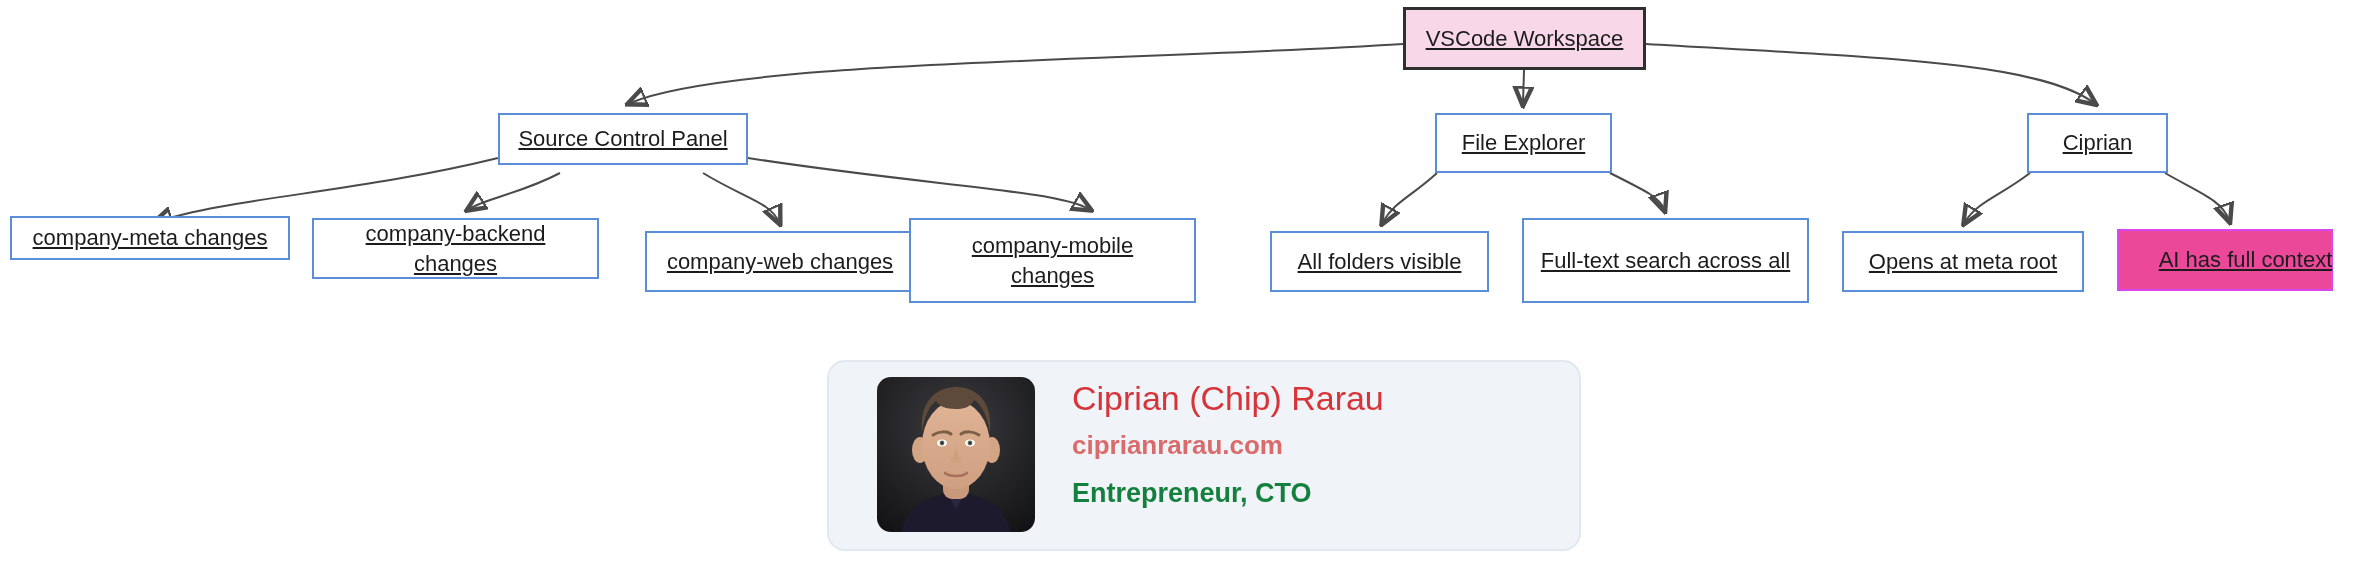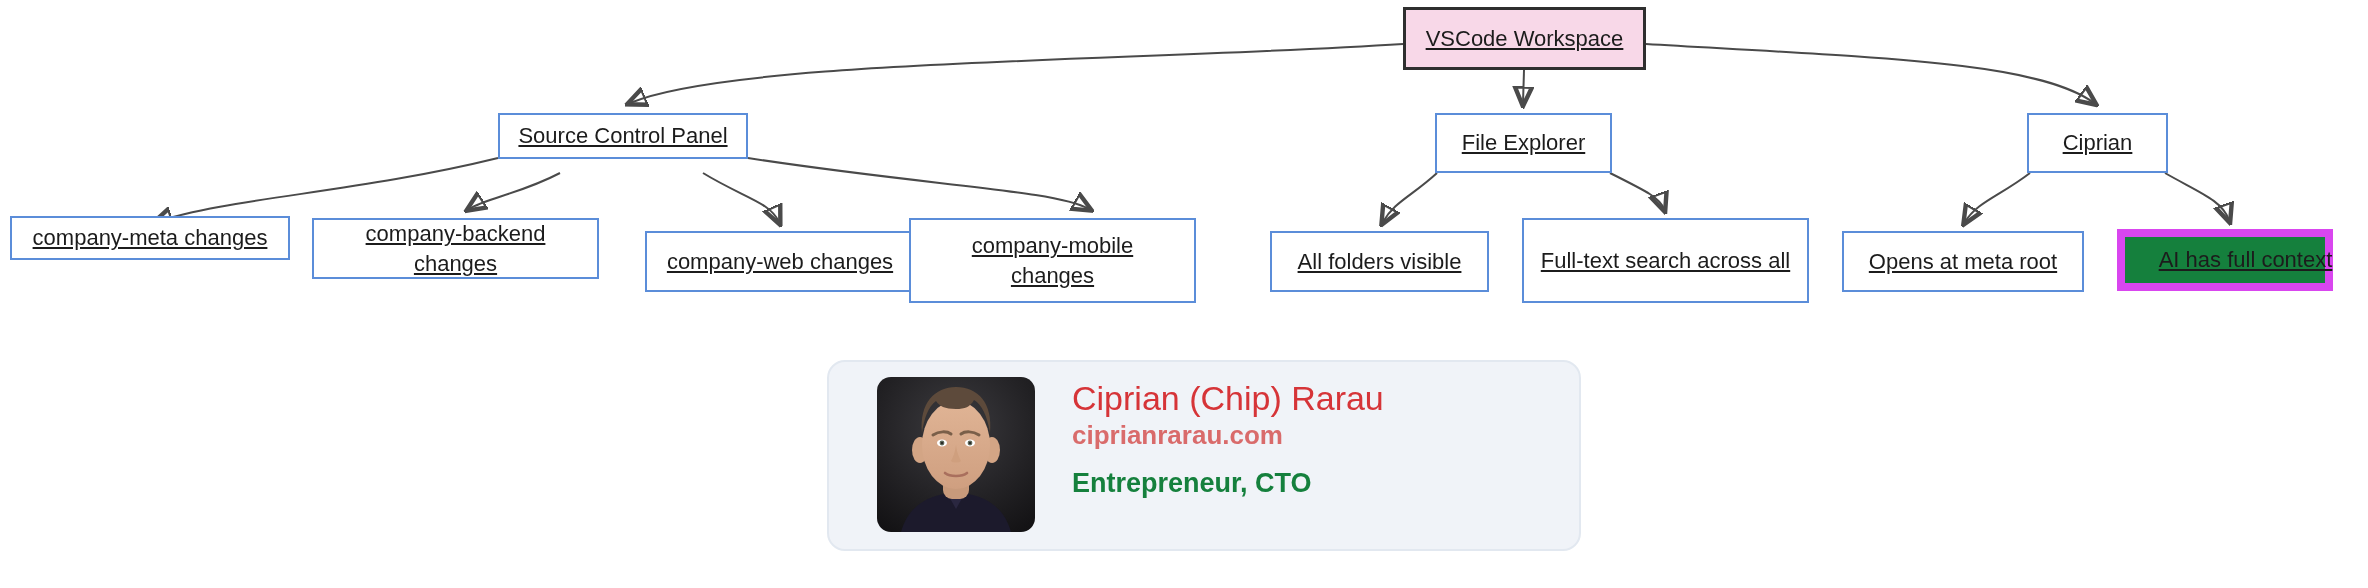--- a/index.html
+++ b/index.html
@@ -19,22 +19,22 @@
     line-height:1.32;
     text-decoration:underline;
   }
   .node .lbl{display:block;}
   .node.nowrap .lbl{white-space:nowrap;}
   .node.root{
     background:#f8d8e8;
     border:3px solid #2f2f2f;
   }
   .node.highlight{
-    background:#15803d;
-    border:8px solid #d946ef;
+    background:#ec4899;
+    border:2px solid #d946ef;
     padding-left:41px;
   }
   .node.wrap200 .lbl{max-width:205px;}
   .node.wrap250 .lbl{max-width:252px;}
 
   
   #edges{position:absolute;left:0;top:0;width:2368px;height:588px;pointer-events:none;}
   #edges path{fill:none;stroke:#4a4a4a;stroke-width:2px;}
 
   
@@ -53,21 +53,21 @@
   .author-photo svg{display:block;width:158px;height:155px;}
   .author-text{
     position:absolute;left:243px;top:16px;
   }
   .author-name{
     font-size:34px;font-weight:normal;color:#d63438;line-height:40px;
     white-space:nowrap;
   }
   .author-site{
     font-size:26px;font-weight:bold;color:#d96b6b;line-height:30px;
-    margin-top:2px;white-space:nowrap;text-decoration:none;display:inline-block;
+    margin-top:12px;white-space:nowrap;text-decoration:none;display:inline-block;
   }
   .author-role{
     font-size:27px;font-weight:bold;color:#15803d;line-height:30px;
     margin-top:18px;white-space:nowrap;
   }
 </style>
 </head>
 <body>
 
 <div id="canvas">
@@ -88,21 +88,21 @@
     <path d="M 1437 173 C 1412 196, 1394 202, 1383 222" marker-end="url(#arrow)"></path>
     <path d="M 1610 173 C 1648 192, 1660 198, 1664 209" marker-end="url(#arrow)"></path>
     <path d="M 2030 173 C 2000 196, 1977 202, 1965 222" marker-end="url(#arrow)"></path>
     <path d="M 2165 173 C 2198 192, 2222 200, 2229 220" marker-end="url(#arrow)"></path>
   </svg>
 
   <div class="node root nowrap" style="left:1403px;top:7px;width:243px;height:63px">
     <span class="lbl">VSCode Workspace</span>
   </div>
 
-  <div class="node nowrap" style="left:498px;top:113px;width:250px;height:46px">
+  <div class="node nowrap" style="left:498px;top:113px;width:250px;height:52px">
     <span class="lbl">Source Control Panel</span>
   </div>
   <div class="node nowrap" style="left:1435px;top:113px;width:177px;height:60px">
     <span class="lbl">File Explorer</span>
   </div>
   <div class="node nowrap" style="left:2027px;top:113px;width:141px;height:60px">
     <span class="lbl">Ciprian</span>
   </div>
 
   <div class="node nowrap" style="left:10px;top:216px;width:280px;height:44px">

